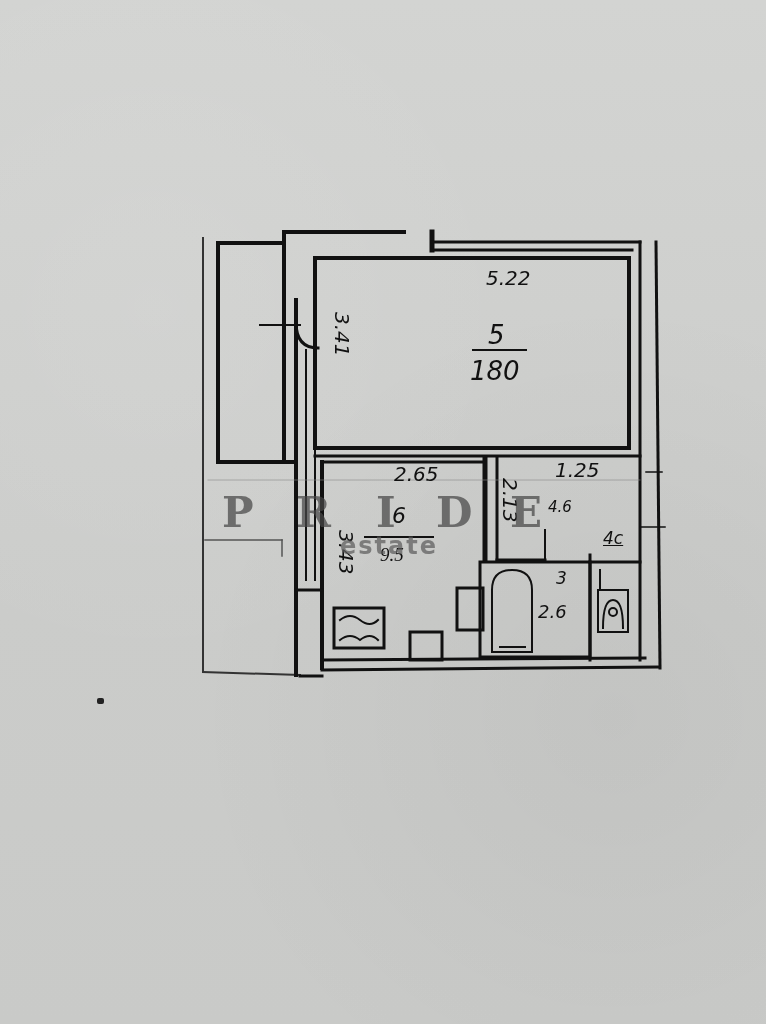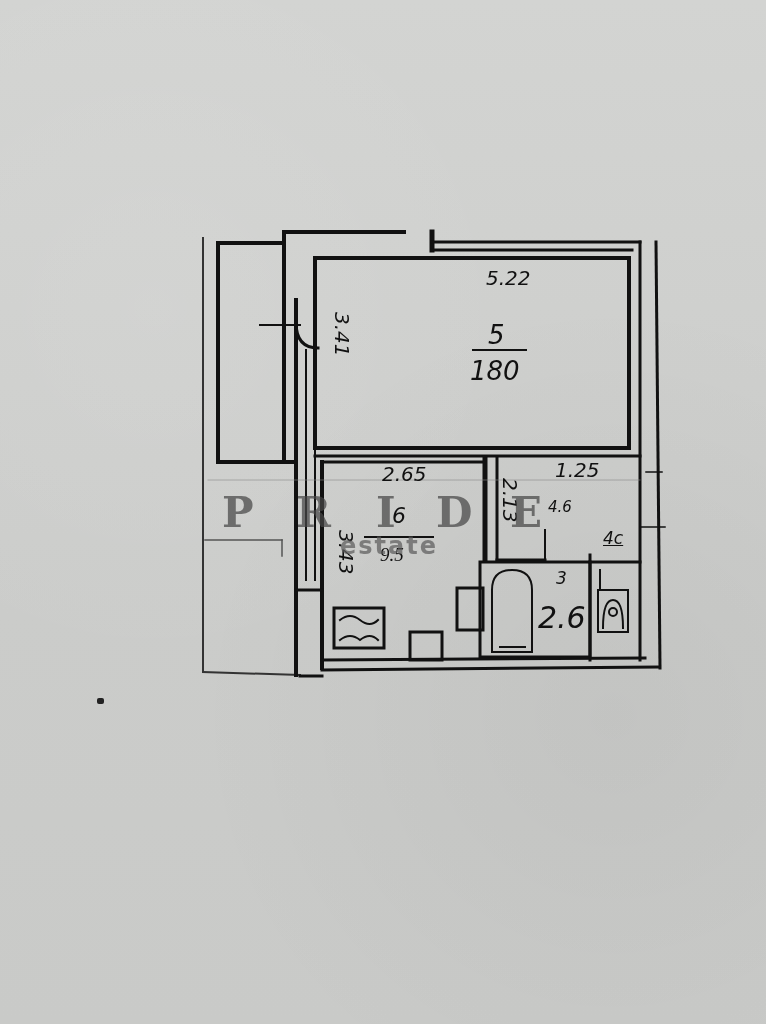--- a/index.html
+++ b/index.html
@@ -102,33 +102,33 @@
       <line x1="208" y1="480" x2="640" y2="480" stroke="#888" stroke-width="1" opacity="0.6"></line>
     </g>
   </svg>
 
   <span class="lbl dim" style="left:486px;top:268px;">5.22</span>
   <span class="lbl num" style="left:488px;top:322px;">5</span>
   <div class="frac-line" style="left:472px;top:349px;width:55px;"></div>
   <span class="lbl num" style="left:470px;top:358px;">180</span>
   <span class="lbl dim vert" style="left:352px;top:312px;">3.41</span>
 
-  <span class="lbl dim" style="left:382px;top:464px;">2.65</span>
+  <span class="lbl dim" style="left:394px;top:464px;">2.65</span>
   <span class="lbl num" style="left:392px;top:505px;font-size:22px;">6</span>
   <div class="frac-line" style="left:364px;top:536px;width:70px;"></div>
   <span class="lbl num" style="left:380px;top:545px;font-size:19px;font-family:Liberation Serif, serif;">9.5</span>
   <span class="lbl dim vert" style="left:356px;top:530px;">3.43</span>
 
   <span class="lbl dim" style="left:555px;top:460px;font-style:italic;">1.25</span>
   <span class="lbl num" style="left:548px;top:500px;font-size:15px;">4.6</span>
   <span class="lbl dim vert" style="left:520px;top:478px;">2.13</span>
   <span class="lbl dim" style="left:603px;top:530px;font-size:17px;text-decoration:underline;">4c</span>
 
   <span class="lbl dim" style="left:556px;top:570px;font-size:17px;">3</span>
-  <span class="lbl num" style="left:538px;top:603px;font-size:30px;">2.6</span>
+  <span class="lbl num" style="left:538px;top:603px;font-size:18px;">2.6</span>
 
   <span class="wm-big" style="left:222px;top:492px;">P</span>
   <span class="wm-big" style="left:296px;top:492px;">R</span>
   <span class="wm-big" style="left:376px;top:492px;">I</span>
   <span class="wm-big" style="left:436px;top:492px;">D</span>
   <span class="wm-big" style="left:510px;top:492px;">E</span>
   <span class="wm-small" style="left:340px;top:534px;">estate</span>
 
   <div class="speck" style="left:97px;top:698px;"></div>
 </div>

